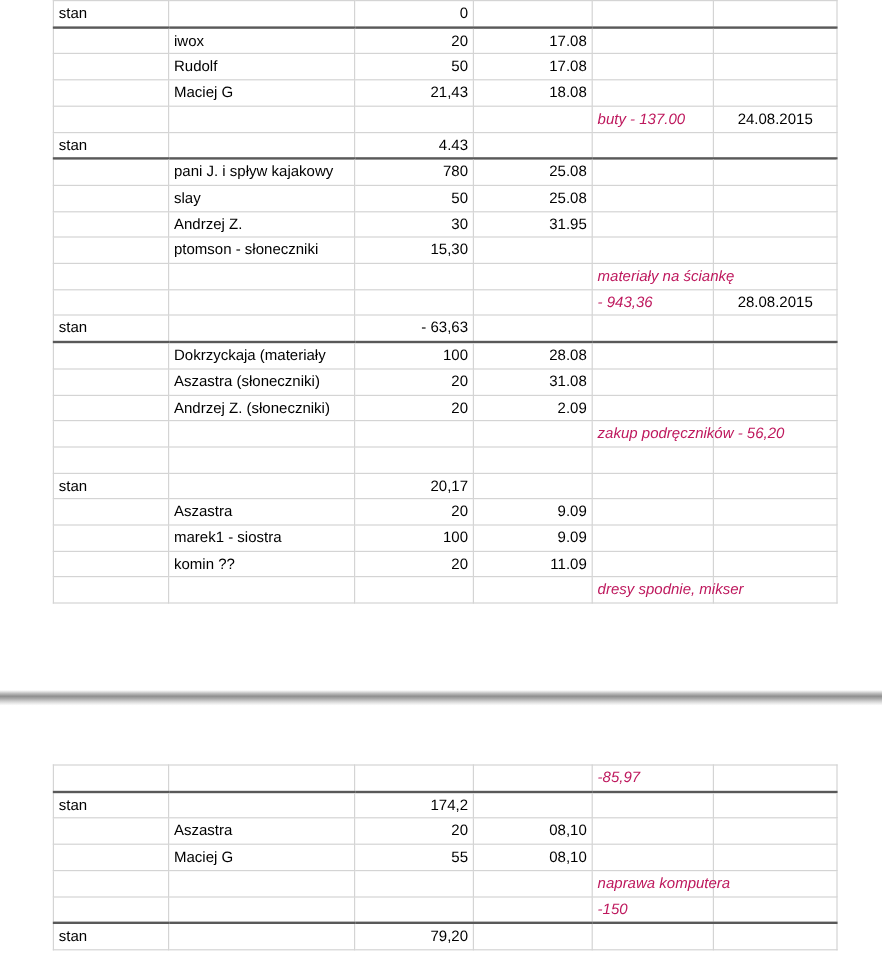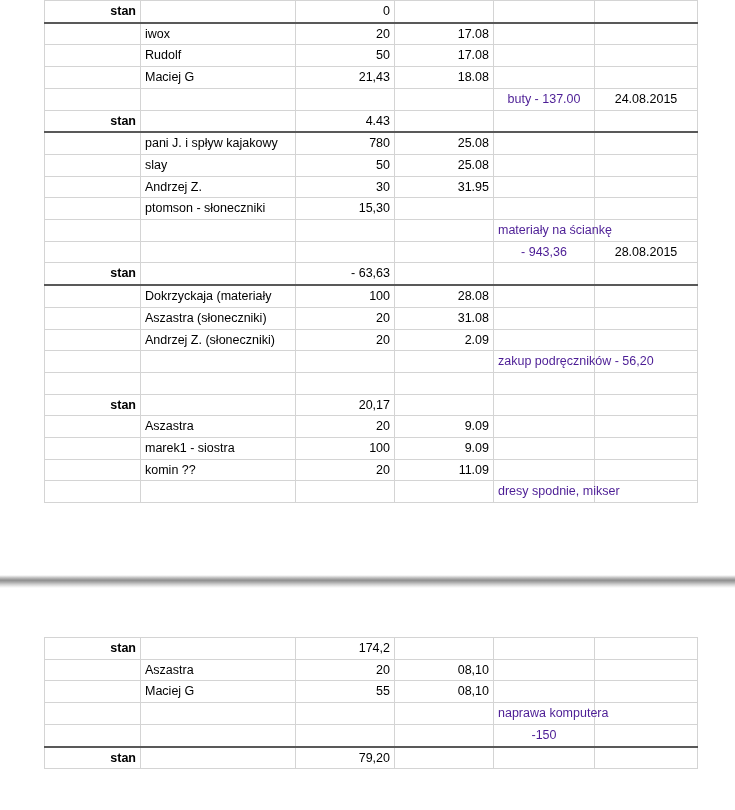--- a/index.html
+++ b/index.html
@@ -41,23 +41,23 @@
     height: 20.7px;
     border: 1px solid #d4d4d4;
     padding: 0 4px;
     vertical-align: middle;
     white-space: nowrap;
     overflow: hidden;
     line-height: 20.7px;
   }
 
   td.amount, td.date { text-align: right; }
-  td.label  { text-align: right; font-weight: bold; }
+  td.label  { text-align: left; }
   td.name   { text-align: left; }
-  td.note   { text-align: center; color: #4c1d95; }
+  td.note   { text-align: left; color: #be185d; font-style: italic; }
   td.date2  { text-align: center; }
 
   
   td.note.overflow { overflow: visible; position: relative; z-index: 2; }
   td.name.clip  { overflow: hidden; }
 
   
   tr.stan-row > td {
     border-bottom: 2px solid #595959;
   }
@@ -288,20 +288,28 @@
   <table class="grid">
     <colgroup>
       <col class="c-label">
         <col class="c-name">
         <col class="c-amount">
       <col class="c-date">
         <col class="c-note">
         <col class="c-date2">
     </colgroup>
     <tbody>
+        <tr class="stan-row">
+          <td class="label"></td>
+          <td class="name"></td>
+          <td class="amount"></td>
+          <td class="date"></td>
+          <td class="note">-85,97</td>
+          <td class="date2"></td>
+        </tr>
         <tr>
           <td class="label">stan</td>
           <td class="name"></td>
           <td class="amount">174,2</td>
           <td class="date"></td>
           <td class="note"></td>
           <td class="date2"></td>
         </tr>
         <tr>
           <td class="label"></td>

